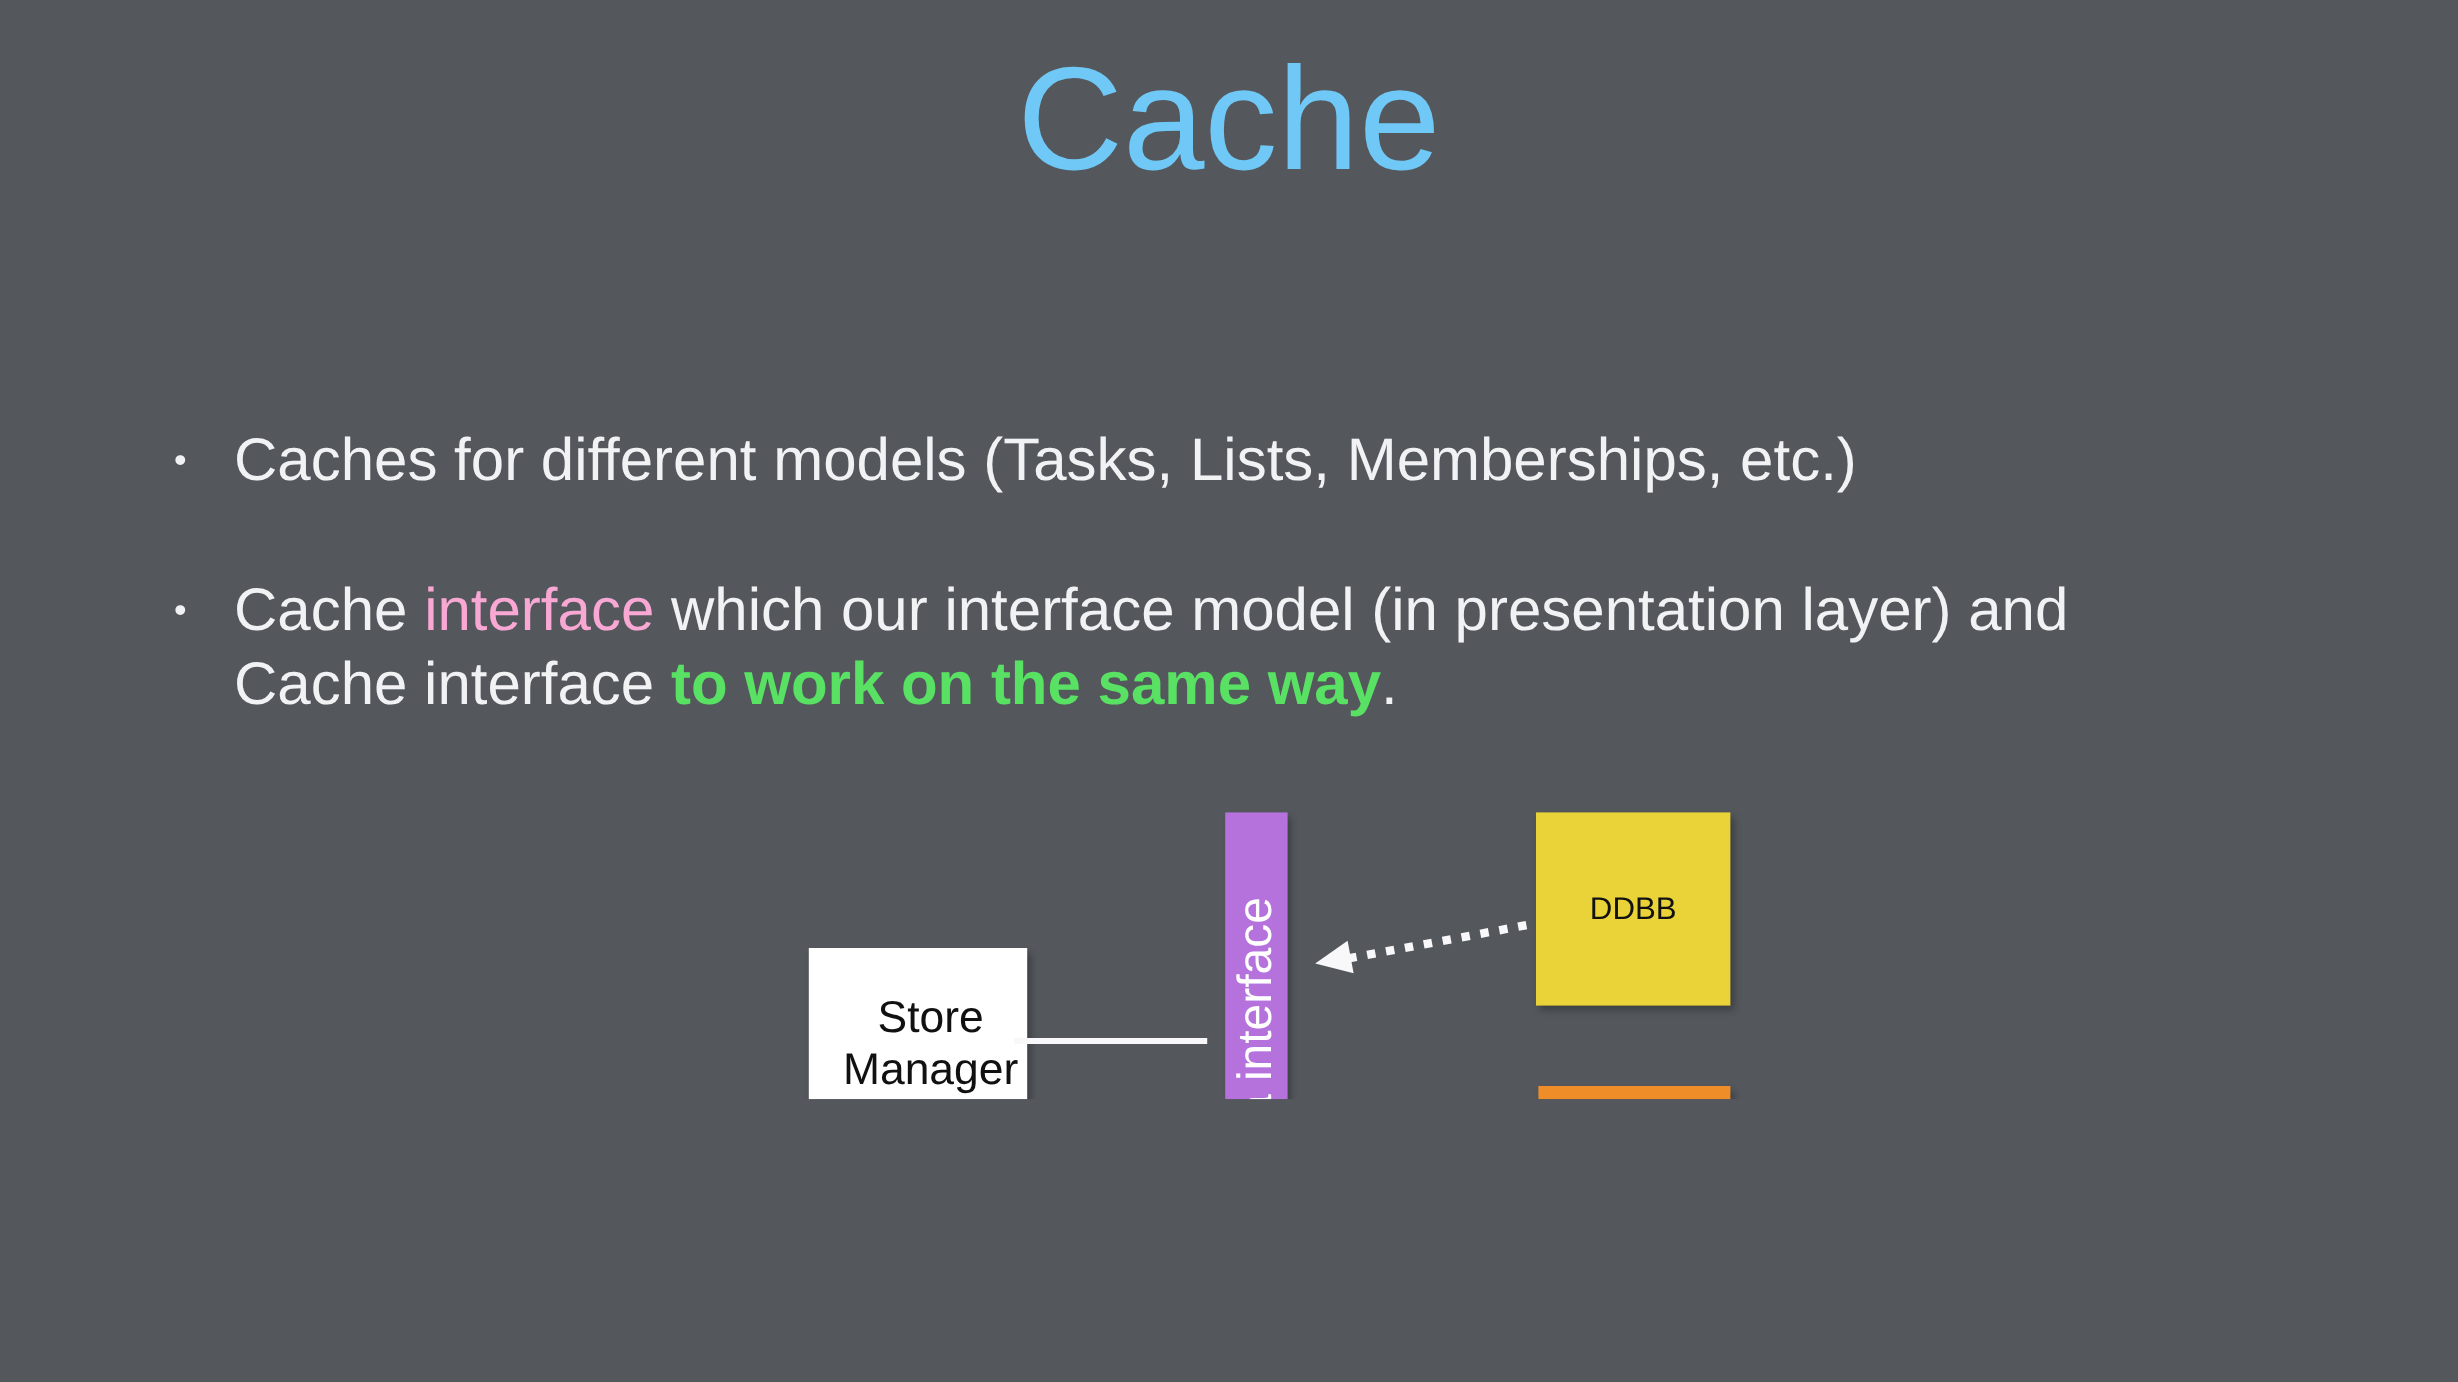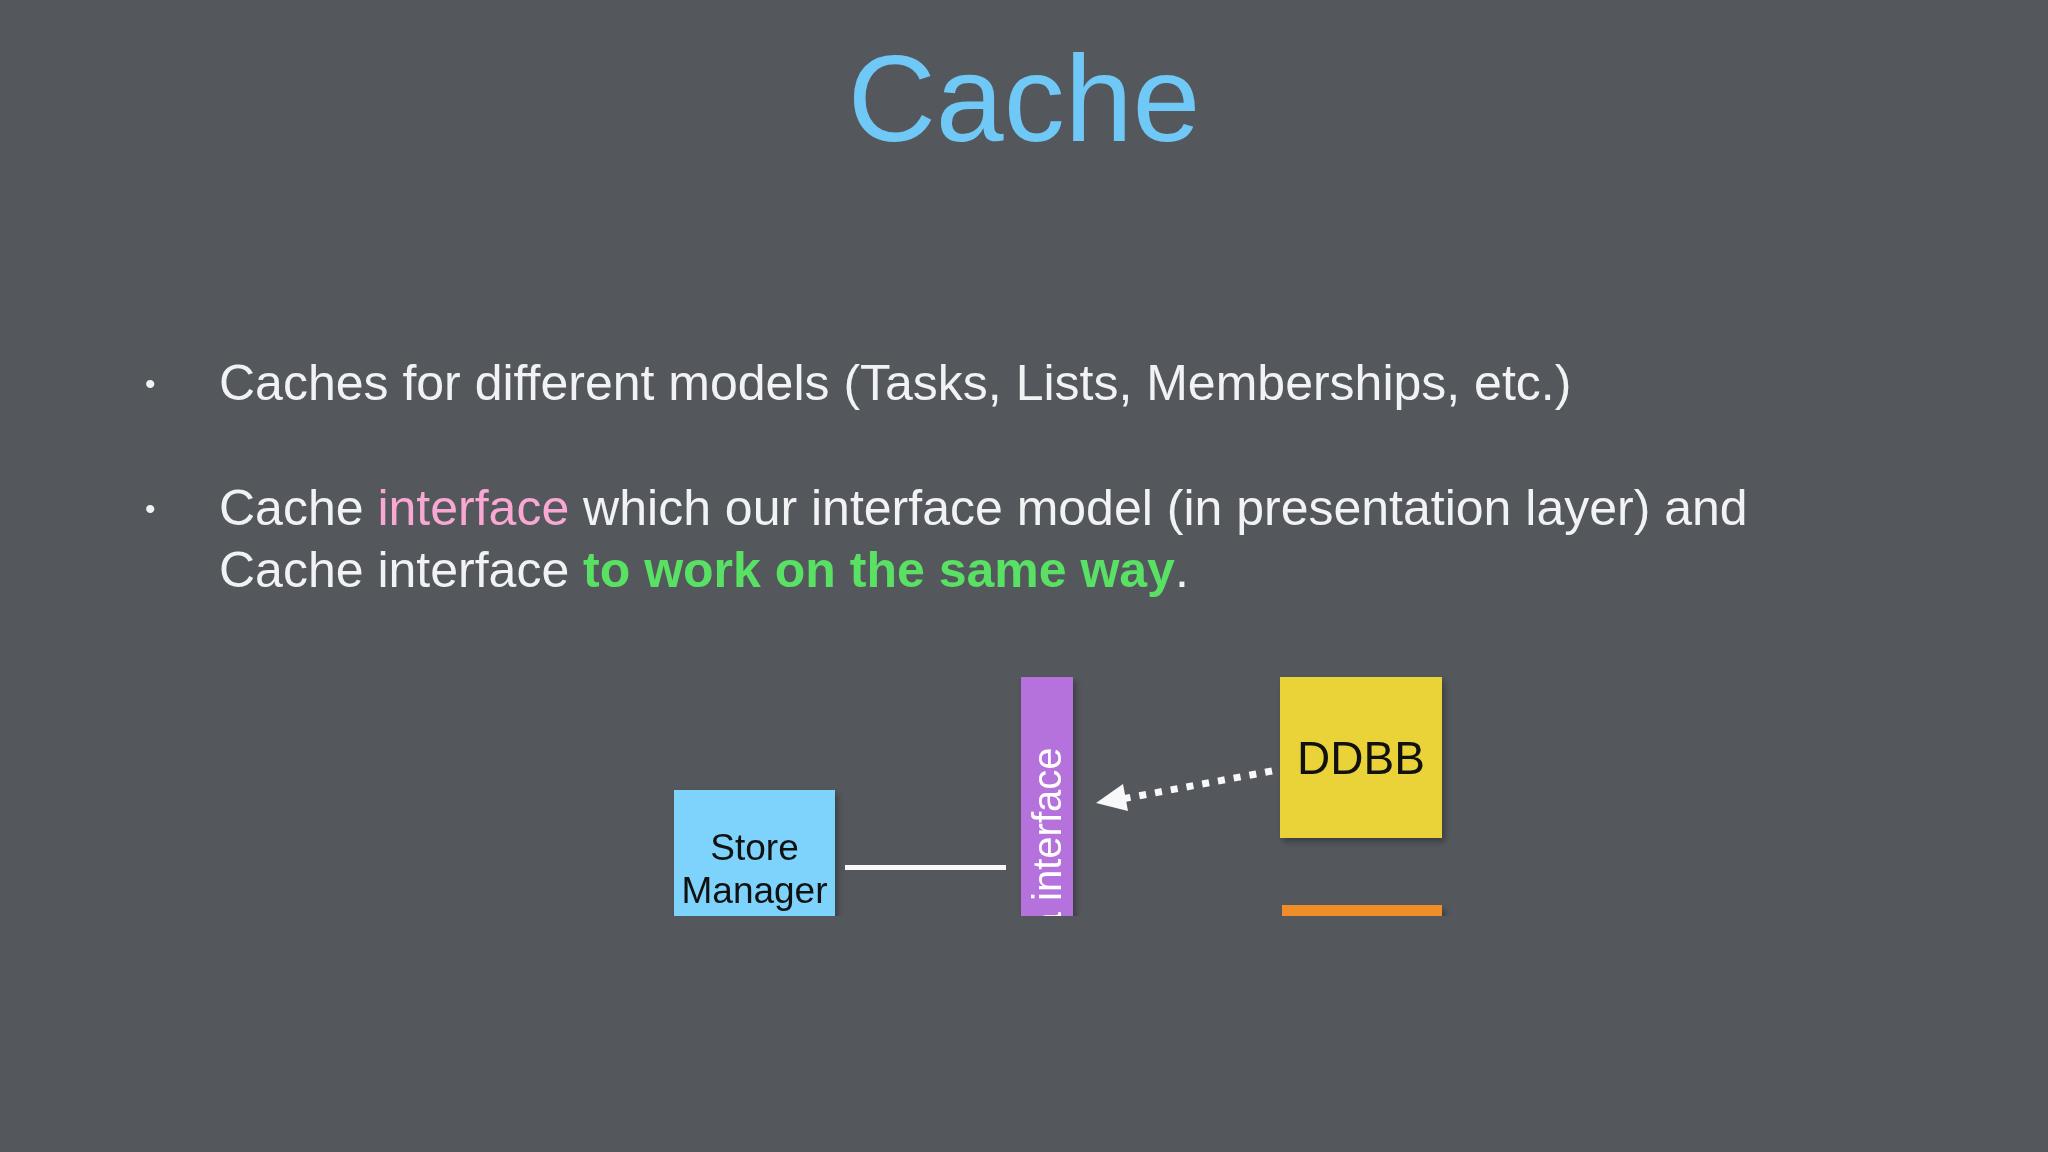--- a/index.html
+++ b/index.html
@@ -12,33 +12,33 @@
   
   .title {
     position:absolute; top:32px; left:0; width:100%;
     text-align:center; font-size:122px; line-height:1.1; font-weight:400;
   }
 
   
   .bullets { position:absolute; left:145px; top:352px; width:1760px; }
   .bullet-row { display:flex; font-size:50px; line-height:63px; }
   .bullet-row .marker { width:50px; font-size:30px; line-height:63px; flex:0 0 50px; }
-  .bullet-row .btext  { flex:1;margin-left:24px; }
+  .bullet-row .btext  { flex:1; }
   .bullet-2 { margin-top:62px; }
   .bline { display:block; white-space:nowrap; line-height:62px; }
 
   
   .dbox {
     position:absolute; display:flex; align-items:center; justify-content:center;
     color:#111111; text-align:center;
     box-shadow:3px 4px 6px rgba(0,0,0,0.30);
   }
   .store-box   { left:674px;  top:790px; width:161px; height:158px;
                  font-size:37px; line-height:43px; flex-direction:column; }
-  .ddbb-box    { left:1280px; top:677px; width:162px; height:161px; font-size:46px; }
+  .ddbb-box    { left:1280px; top:677px; width:162px; height:161px; font-size:26px; }
   .cache-box   { left:1282px; top:905px; width:160px; height:162px; font-size:38px; }
   .iface-bar   { left:1021px; top:677px; width:52px;  height:390px; }
   .iface-bar .vlabel {
     transform:rotate(-90deg); white-space:nowrap;
     color:#FFFFFF; font-size:40px; line-height:40px;
   }
   .connector { position:absolute; left:845px; top:865px; width:161px; height:5px; }
 
   .arrow-layer { position:absolute; left:0; top:0; width:2048px; height:1152px; pointer-events:none; }
 
@@ -62,21 +62,21 @@
 
     <div class="bullet-row bullet-2" style="color: rgb(241, 242, 244);">
       <span class="marker">•</span>
       <span class="btext">
         <span class="bline"><span>Cache </span><span style="color: #f9a8d4;">interface</span><span> which our interface model (in presentation layer) and</span></span>
         <span class="bline"><span>Cache interface </span><span style="color: rgb(89, 225, 100); font-weight: bold;">to work on the same way</span><span>.</span></span>
       </span>
     </div>
   </div>
 
-  <div class="dbox store-box" style="background: #7dd3fc;">
+  <div class="dbox store-box" style="background: #ffffff; padding-left: 21px;">
     <span>Store</span>
     <span>Manager</span>
   </div>
 
   <div class="connector" style="background: rgb(248, 248, 250);"></div>
 
   <div class="dbox iface-bar" style="background: rgb(181, 114, 220);">
     <span class="vlabel">Data interface</span>
   </div>
 

